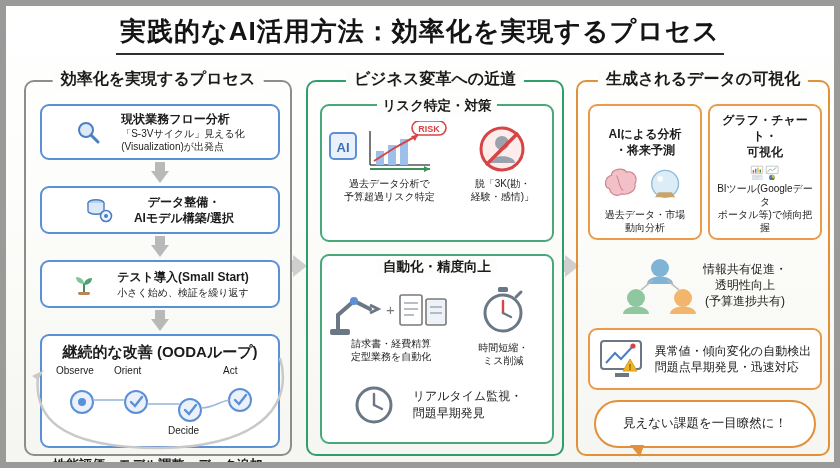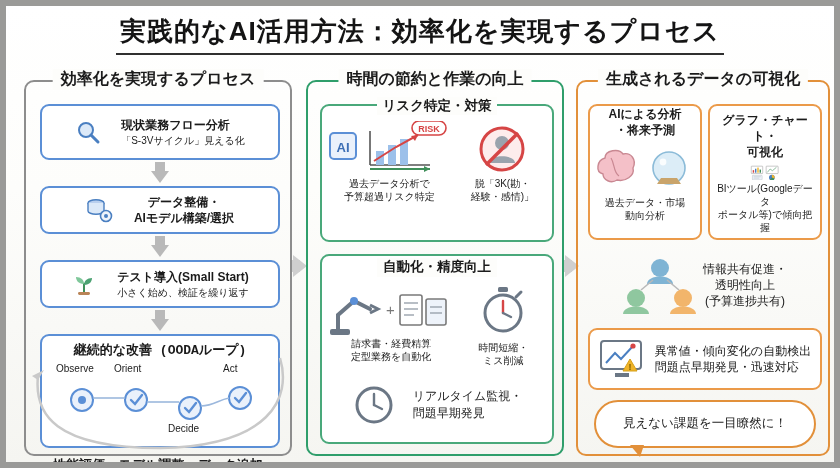--- a/index.html
+++ b/index.html
@@ -158,20 +158,21 @@
         <div class="row" style="width:100%;">
           <span>
             <svg width="26" height="26" viewBox="0 0 26 26">
               <circle cx="11" cy="11" r="7" fill="#dce9f8" stroke="#4a7fc1" stroke-width="2"></circle>
               <line x1="16" y1="16" x2="23" y2="23" stroke="#4a7fc1" stroke-width="3" stroke-linecap="round"></line>
             </svg>
           </span>
           <span style="text-align:left;">
             <div class="txt txt-b">現状業務フロー分析</div>
             <div class="txt-sm">「S-3Vサイクル」見える化</div>
+            <div class="txt-sm">(Visualization)が出発点</div>
           </span>
         </div>
       </div>
 
       <div class="arrow-down-stem" style="left:129px; top:80px; height:10px;"></div>
       <div class="arrow-down" style="left:125px; top:89px;"></div>
 
       <div class="box" style="left:14px; top:104px; width:240px; height:48px;">
         <div class="row" style="width:100%;">
           <span>
@@ -206,21 +207,21 @@
             <div class="txt txt-b">テスト導入(Small Start)</div>
             <div class="txt-sm">小さく始め、検証を繰り返す</div>
           </span>
         </div>
       </div>
 
       <div class="arrow-down-stem" style="left:129px; top:228px; height:10px;"></div>
       <div class="arrow-down" style="left:125px; top:237px;"></div>
 
       <div class="box" style="left:14px; top:252px; width:240px; height:114px; justify-content:flex-start; padding-top:6px;">
-        <div class="txt txt-b" style="font-size:13px;font-family:Liberation Mono, monospace;">継続的な改善 (OODAループ)</div>
+        <div class="txt txt-b" style="font-size:15px;">継続的な改善 (OODAループ)</div>
         <div style="position:relative; width:224px; height:82px; margin-top:2px;">
           <svg width="224" height="82" viewBox="0 0 224 82" style="position:absolute;left:0;top:0;">
             <circle cx="34" cy="38" r="11" fill="#eaf1fb" stroke="#5b8fd6" stroke-width="2"></circle>
             <circle cx="34" cy="38" r="4" fill="#5b8fd6"></circle>
             <circle cx="88" cy="38" r="11" fill="#eaf1fb" stroke="#5b8fd6" stroke-width="2"></circle>
             <path d="M83 38 l4 4 l7 -9" stroke="#5b8fd6" stroke-width="2.4" fill="none" stroke-linecap="round"></path>
             <circle cx="142" cy="46" r="11" fill="#eaf1fb" stroke="#5b8fd6" stroke-width="2"></circle>
             <path d="M137 46 l4 4 l7 -9" stroke="#5b8fd6" stroke-width="2.4" fill="none" stroke-linecap="round"></path>
             <circle cx="192" cy="36" r="11" fill="#eaf1fb" stroke="#5b8fd6" stroke-width="2"></circle>
             <path d="M187 36 l4 4 l7 -9" stroke="#5b8fd6" stroke-width="2.4" fill="none" stroke-linecap="round"></path>
@@ -240,21 +241,21 @@
       <svg width="260" height="130" viewBox="0 0 260 130" style="position:absolute; left:4px; top:246px; pointer-events:none;">
         <path d="M250 30 C262 70 240 118 130 120 C24 120 4 86 8 48" fill="none" stroke="#c9c9c9" stroke-width="2.5"></path>
         <path d="M8 52 l-6 -4 l12 -6 z" fill="#c9c9c9"></path>
       </svg>
     </div>
 
     <div class="arrow-right-stem" style="left:286px; top:254px; width:8px;"></div>
     <div class="arrow-right" style="left:287px; top:249px;"></div>
 
     <div class="panel" id="panel-mid">
-      <div class="panel-title">時間の節約と作業の向上</div>
+      <div class="panel-title">ビジネス変革への近道</div>
 
       <div class="box green" style="left:12px; top:22px; width:234px; height:138px; justify-content:flex-start; padding-top:0;">
         <div class="txt txt-b" style="font-size:13.5px; background:#fdfdfb; margin-top:-9px; padding:0 6px;">リスク特定・対策</div>
 
         <div class="row" style="width:100%; align-items:flex-start; margin-top:6px; gap:4px;">
           <div style="width:128px;">
             <svg width="126" height="56" viewBox="0 0 126 56">
               <rect x="4" y="12" width="26" height="26" rx="4" fill="#eaf1fb" stroke="#5b8fd6" stroke-width="2"></rect>
               <text x="17" y="31" font-size="13" font-family="Liberation Sans, sans-serif" fill="#3d6fb5" text-anchor="middle" font-weight="bold">AI</text>
               <line x1="44" y1="10" x2="44" y2="44" stroke="#555" stroke-width="1.6"></line>
@@ -335,21 +336,21 @@
         </div>
       </div>
     </div>
 
     <div class="arrow-right-stem" style="left:558px; top:254px; width:8px;"></div>
     <div class="arrow-right" style="left:559px; top:249px;"></div>
 
     <div class="panel" id="panel-right">
       <div class="panel-title">生成されるデータの可視化</div>
 
-      <div class="box orange" style="left:10px; top:22px; width:114px; height:136px; justify-content:flex-start; padding-top:0;">
+      <div class="box orange" style="left:10px; top:22px; width:114px; height:136px; justify-content:space-between; padding-top:20px;">
         <div class="txt txt-b">AIによる分析</div>
         <div class="txt txt-b">・将来予測</div>
         <svg width="104" height="52" viewBox="0 0 104 52" style="margin-top:4px;">
           <path d="M10 32 C2 30 4 18 12 16 C12 8 26 6 30 12 C38 10 44 18 40 26 C42 34 32 40 24 38 C18 42 10 38 10 32Z" fill="#f4c0c8" stroke="#c98892" stroke-width="1.4"></path>
           <path d="M18 16 C22 22 20 30 26 34" stroke="#c98892" stroke-width="1.2" fill="none"></path>
           <circle cx="76" cy="26" r="16" fill="#d9ecf7" stroke="#7fb4d4" stroke-width="1.6" opacity="0.9"></circle>
           <path d="M64 42 h24 l-4 -6 h-16 z" fill="#c9a46b"></path>
           <circle cx="70" cy="20" r="3.4" fill="#ffffff" opacity="0.85"></circle>
         </svg>
         <div class="txt-sm" style="margin-top:2px;">過去データ・市場</div>

